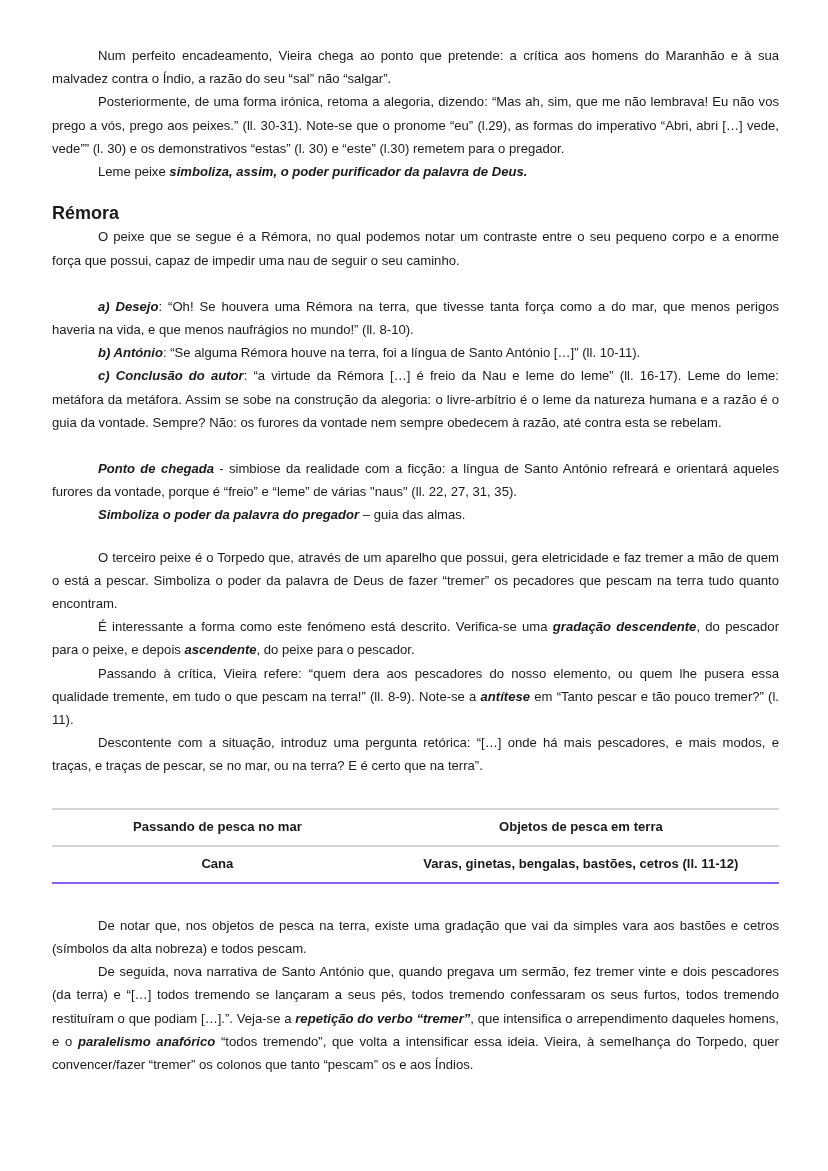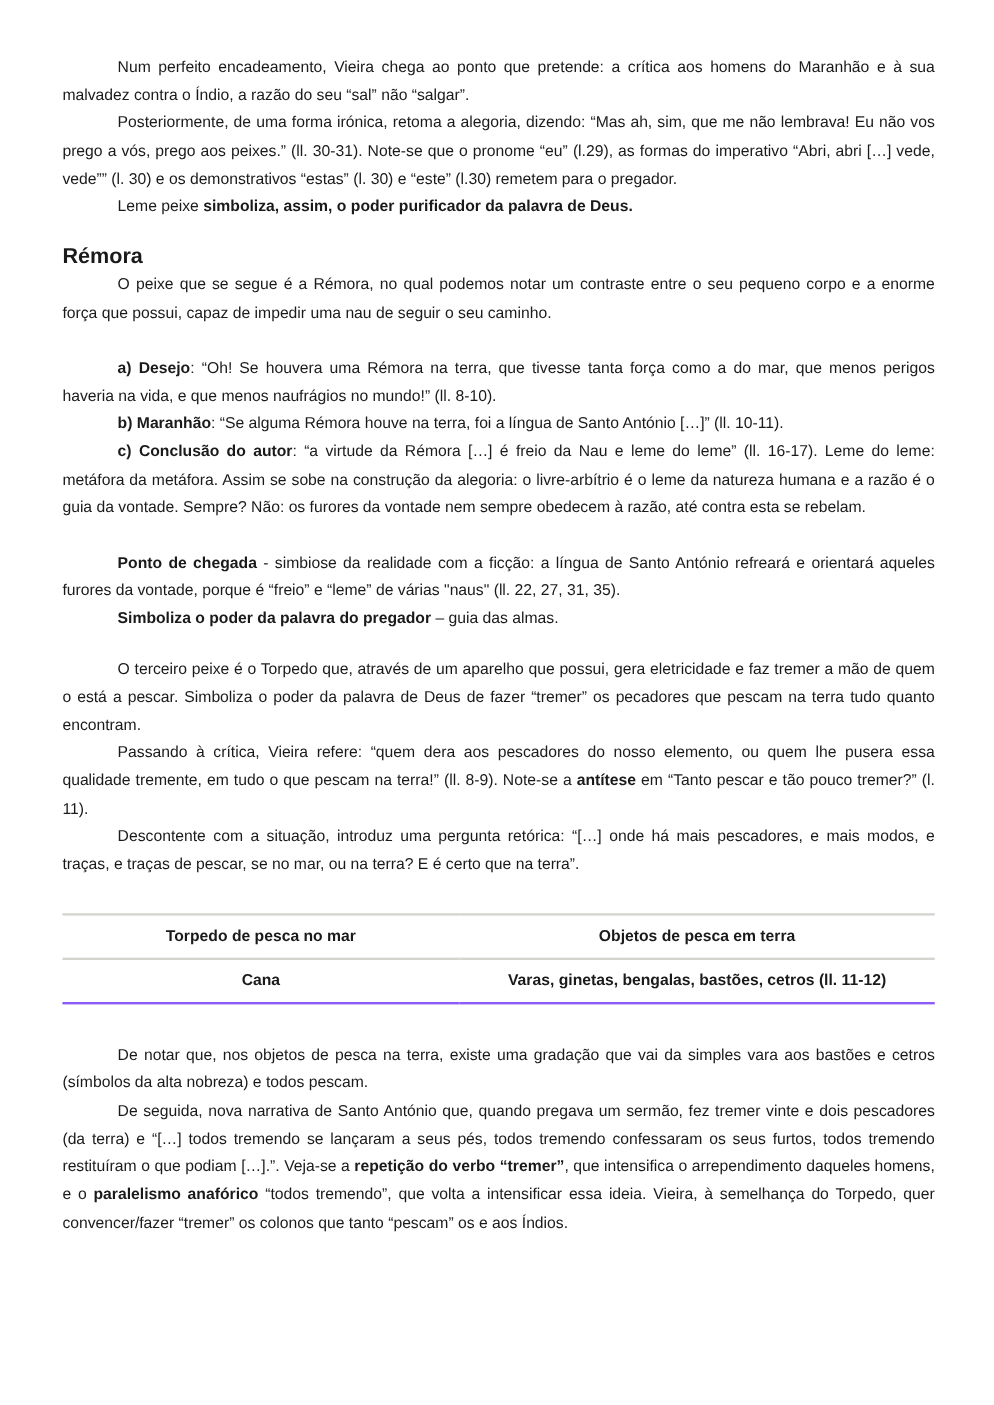--- a/index.html
+++ b/index.html
@@ -35,21 +35,21 @@
     margin: 0;
     font-size: 18px;
     line-height: 23.2px;
     font-weight: bold;
     text-align: left;
     text-indent: 0;
   }
   .gap-md { height: 19px; }
   .gap-lg { height: 23px; }
   .gap-xl { height: 30px; }
-  b, strong { font-weight: bold; }
+  b, strong { font-weight: bold; font-style: italic; }
 
   table.objetos {
     width: 100%;
     border-collapse: collapse;
     margin: 0;
     table-layout: fixed;
   }
   table.objetos th,
   table.objetos td {
     font-size: 13.1px;
@@ -85,50 +85,51 @@
     <div class="gap-md"></div>
 
     <h3 class="section-head">Rémora</h3>
 
     <p class="para"><span>O peixe que se segue é a Rémora, no qual podemos notar um contraste entre o seu pequeno corpo e a enorme força que possui, capaz de impedir uma nau de seguir o seu caminho.</span></p>
 
     <div class="gap-lg"></div>
 
     <p class="para"><b>a) Desejo</b><span>: “Oh! Se houvera uma Rémora na terra, que tivesse tanta força como a do mar, que menos perigos haveria na vida, e que menos naufrágios no mundo!” (ll. 8-10).</span></p>
 
-    <p class="para"><b>b) Maranhão</b><span>: “Se alguma Rémora houve na terra, foi a língua de Santo António […]” (ll. 10-11).</span></p>
+    <p class="para"><b>b) António</b><span>: “Se alguma Rémora houve na terra, foi a língua de Santo António […]” (ll. 10-11).</span></p>
 
     <p class="para"><b>c) Conclusão do autor</b><span>: “a virtude da Rémora […] é freio da Nau e leme do leme” (ll. 16-17). Leme do leme: metáfora da metáfora. Assim se sobe na construção da alegoria: o livre-arbítrio é o leme da natureza humana e a razão é o guia da vontade. Sempre? Não: os furores da vontade nem sempre obedecem à razão, até contra esta se rebelam.</span></p>
 
     <div class="gap-lg"></div>
 
     <p class="para"><b>Ponto de chegada</b><span> - simbiose da realidade com a ficção: a língua de Santo António refreará e orientará aqueles furores da vontade, porque é “freio” e “leme” de várias "naus" (ll. 22, 27, 31, 35).</span></p>
 
     <p class="para"><b>Simboliza o poder da palavra do pregador</b><span> – guia das almas.</span></p>
 
     <div class="gap-md"></div>
 
 
     <p class="para"><span>O terceiro peixe é o Torpedo que, através de um aparelho que possui, gera eletricidade e faz tremer a mão de quem o está a pescar. Simboliza o poder da palavra de Deus de fazer “tremer” os pecadores que pescam na terra tudo quanto encontram.</span></p>
 
+    <p class="para"><span>É interessante a forma como este fenómeno está descrito. Verifica-se uma </span><b>gradação descendente</b><span>, do pescador para o peixe, e depois </span><b>ascendente</b><span>, do peixe para o pescador.</span></p>
 
     <p class="para"><span>Passando à crítica, Vieira refere: “quem dera aos pescadores do nosso elemento, ou quem lhe pusera essa qualidade tremente, em tudo o que pescam na terra!” (ll. 8-9). Note-se a </span><b>antítese</b><span> em “Tanto pescar e tão pouco tremer?” (l. 11).</span></p>
 
     <p class="para"><span>Descontente com a situação, introduz uma pergunta retórica: “[…] onde há mais pescadores, e mais modos, e traças, e traças de pescar, se no mar, ou na terra? E é certo que na terra”.</span></p>
 
     <div class="gap-xl"></div>
 
     <table class="objetos">
       <colgroup>
           <col class="c1">
           <col class="c2">
         </colgroup>
       <thead>
         <tr>
-          <th>Torpedo de pesca no mar</th>
+          <th>Passando de pesca no mar</th>
           <th>Objetos de pesca em terra</th>
         </tr>
       </thead>
       <tbody>
         <tr>
           <td>Cana</td>
           <td>Varas, ginetas, bengalas, bastões, cetros (ll. 11-12)</td>
         </tr>
       </tbody>
     </table>

